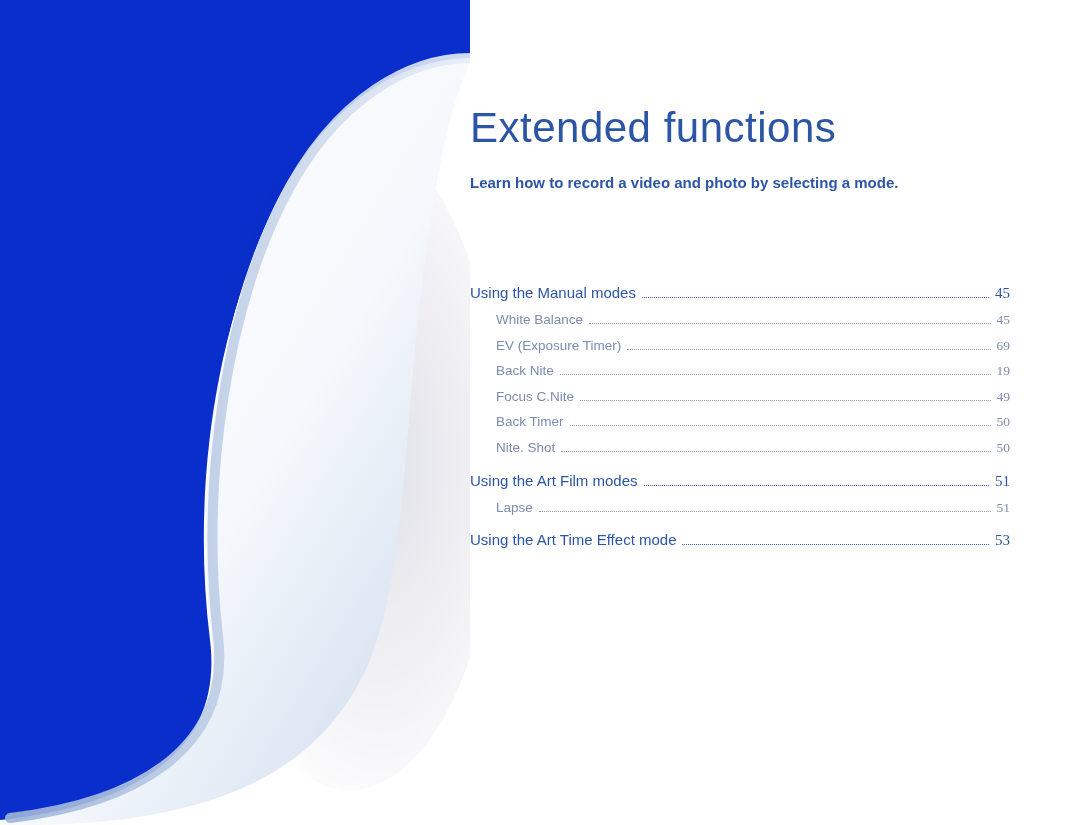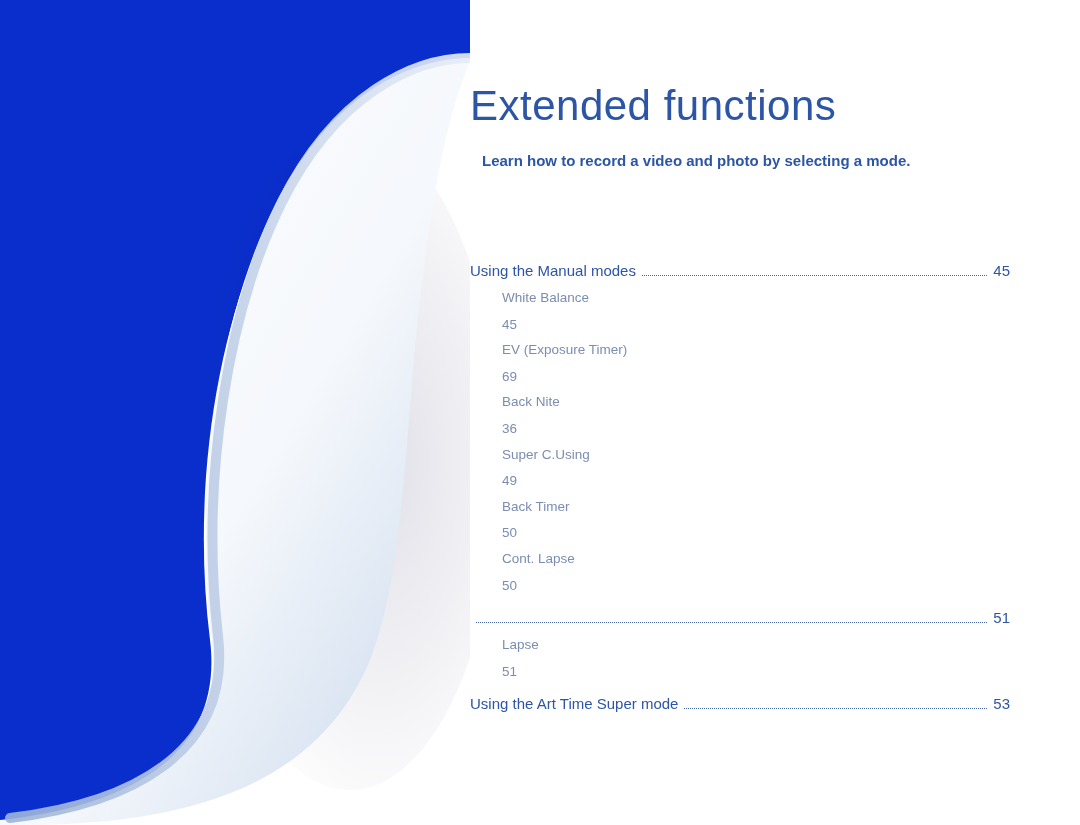--- a/index.html
+++ b/index.html
@@ -19,38 +19,38 @@
     top: 0;
     width: 470px;
     height: 825px;
     z-index: 1;
     pointer-events: none;
   }
 
   .content {
     position: absolute;
     left: 470px;
-    top: 82px;
+    top: 104px;
     width: 540px;
     z-index: 2;
   }
 
   h1.title {
     font-size: 42px;
     font-weight: 300;
     color: #2d55a5;
     margin: 0 0 22px 0;
     letter-spacing: 0.5px;
   }
 
   .subtitle {
     font-size: 15px;
     font-weight: 700;
     color: #2d55a5;
-    margin: 0 0 90px 12px;
+    margin: 0 0 90px 0;
   }
 
   .toc {
     font-size: 14px;
     line-height: 1.6;
   }
 
   .toc-row {
     display: flex;
     align-items: baseline;
@@ -62,38 +62,38 @@
     color: #2d55a5;
     font-size: 15px;
     margin-top: 10px;
   }
   .toc-row.section:first-child { margin-top: 0; }
 
   .toc-row.sub {
     color: #7b8db0;
     font-size: 13.5px;
     padding-left: 26px;
-    flex-direction: column;
   }
 
   .toc-label {
     flex: 0 0 auto;
     text-align: center;
   }
   .toc-dots {
     flex: 1 1 auto;
     border-bottom: 1.5px dotted currentColor;
     margin: 0 6px 4px 6px;
     opacity: 0.9;
   }
   .toc-row.sub .toc-dots {
     border-bottom: 1px dotted currentColor;
   }
   .toc-page {
     flex: 0 0 auto;
+    font-family: Liberation Serif, serif;
   }
 </style>
 </head>
 <body>
 
 <svg class="page-curl" viewBox="0 0 470 825" preserveAspectRatio="none">
   <defs>
     <linearGradient id="curlShade" x1="0%" y1="0%" x2="100%" y2="100%">
       <stop offset="0%" stop-color="#ffffff"></stop>
       <stop offset="55%" stop-color="#f5f8fc"></stop>
@@ -149,45 +149,46 @@
         <span class="toc-page">45</span>
       </div>
       <div class="toc-row sub">
         <span class="toc-label">EV (Exposure Timer)</span>
         <span class="toc-dots"></span>
         <span class="toc-page">69</span>
       </div>
       <div class="toc-row sub">
         <span class="toc-label">Back Nite</span>
         <span class="toc-dots"></span>
-        <span class="toc-page">36</span>
+        <span class="toc-page">19</span>
       </div>
       <div class="toc-row sub">
-        <span class="toc-label">Super C.Using</span>
+        <span class="toc-label">Focus C.Nite</span>
         <span class="toc-dots"></span>
         <span class="toc-page">49</span>
       </div>
       <div class="toc-row sub">
         <span class="toc-label">Back Timer</span>
         <span class="toc-dots"></span>
         <span class="toc-page">50</span>
       </div>
       <div class="toc-row sub">
-        <span class="toc-label">Cont. Lapse</span>
+        <span class="toc-label">Nite. Shot</span>
         <span class="toc-dots"></span>
         <span class="toc-page">50</span>
       </div>
       <div class="toc-row section">
+        <span class="toc-label">Using the Art Film modes</span>
         <span class="toc-dots"></span>
         <span class="toc-page">51</span>
       </div>
       <div class="toc-row sub">
         <span class="toc-label">Lapse</span>
         <span class="toc-dots"></span>
         <span class="toc-page">51</span>
       </div>
       <div class="toc-row section">
-        <span class="toc-label">Using the Art Time Super mode</span>
+        <span class="toc-label">Using the Art Time Effect mode</span>
         <span class="toc-dots"></span>
         <span class="toc-page">53</span>
       </div>
     </div>
 </div>
 
 </body></html>

